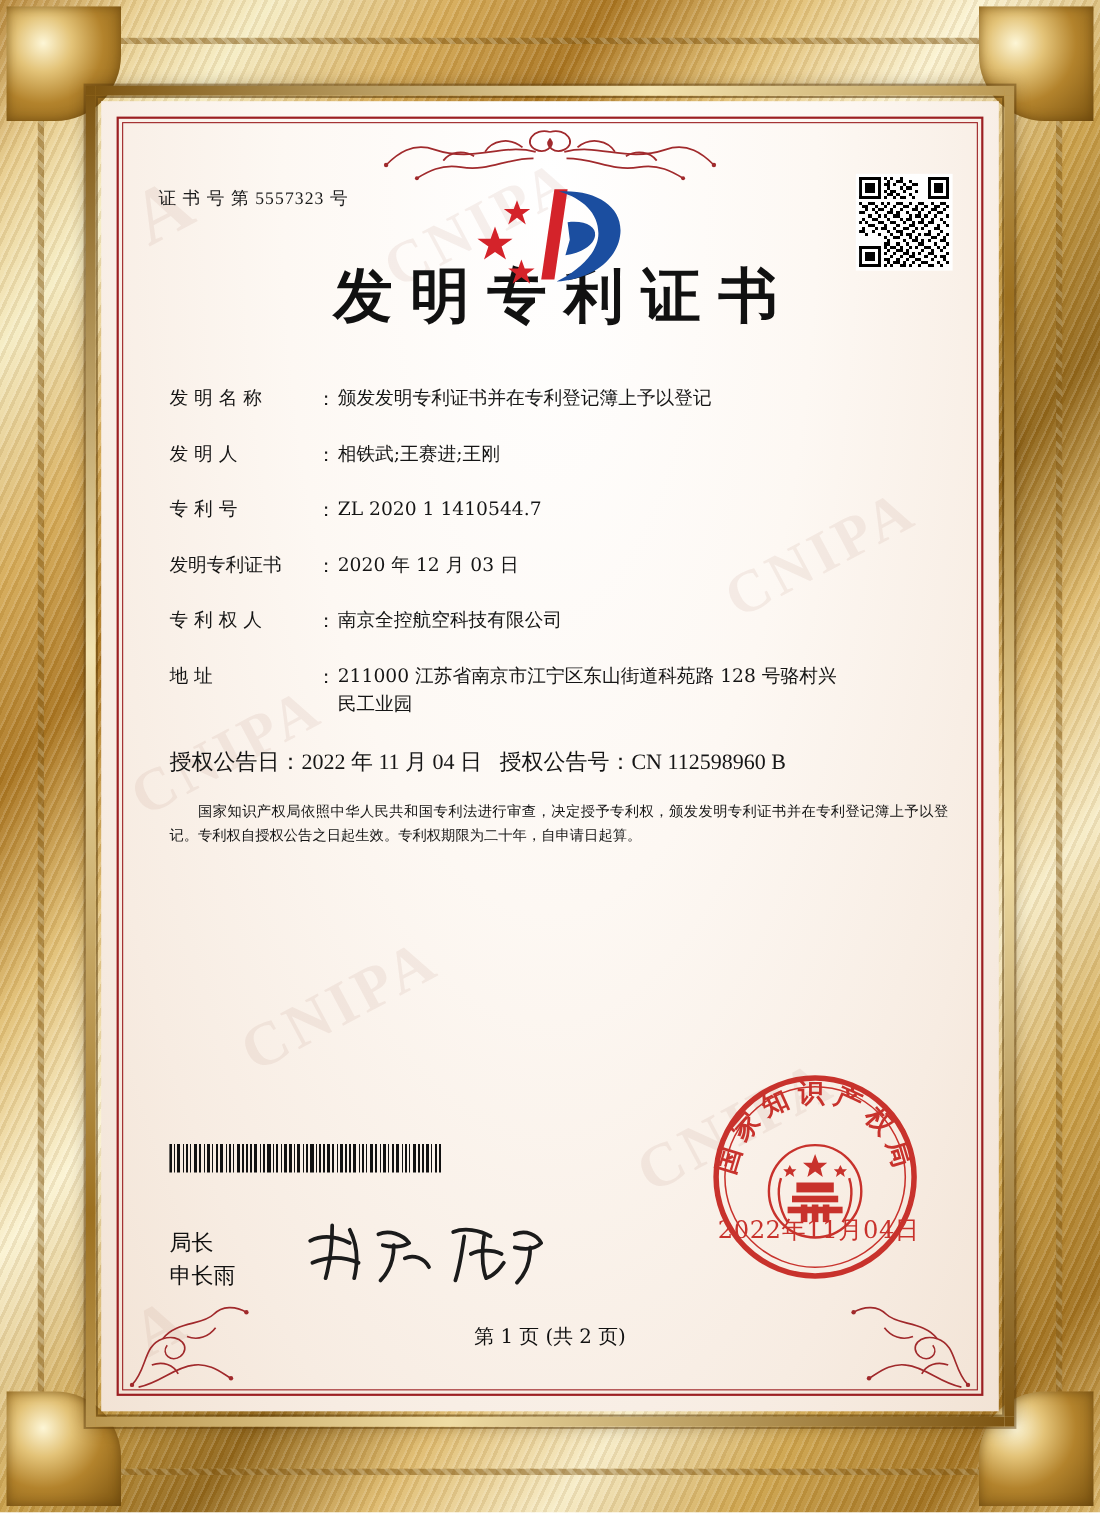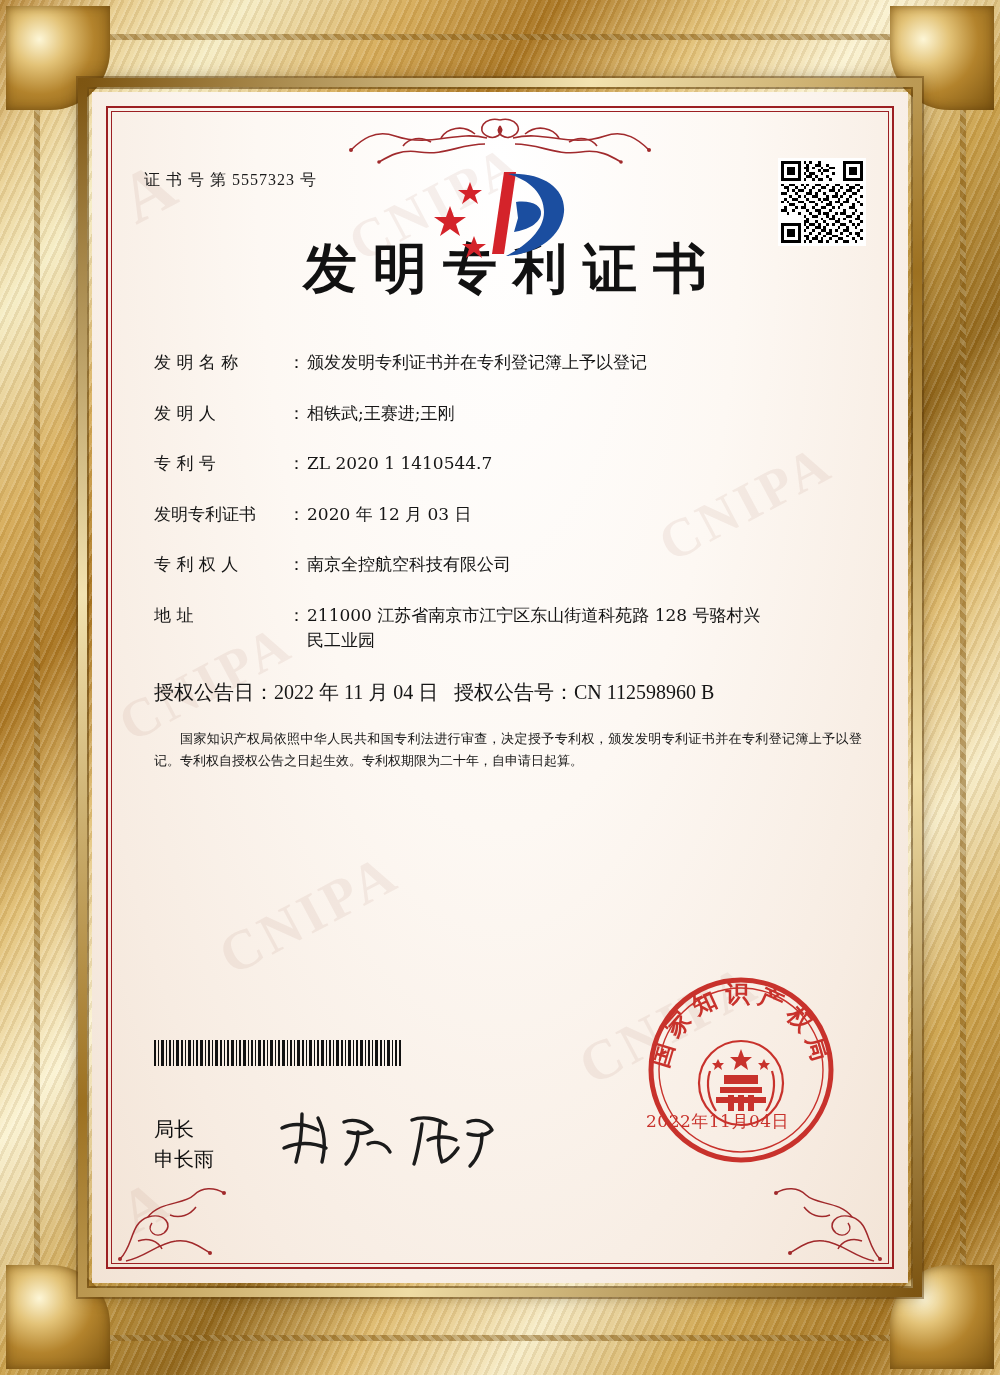--- a/index.html
+++ b/index.html
@@ -265,23 +265,23 @@
     right: 72px;
     bottom: 118px;
     width: 190px;
     height: 190px;
   }
   .seal-date {
     position: absolute;
     right: 72px;
     bottom: 150px;
     width: 190px;
-    text-align: left;
+    text-align: right;
     color: #c8322c;
-    font-size: 17px;
+    font-size: 22px;
     letter-spacing: 0.5px;
     font-family: "DejaVu Serif", "Liberation Serif", serif;
   }
 
   .page-no {
     position: absolute;
     left: 0; right: 0;
     bottom: 56px;
     text-align: center;
     font-size: 18px;
@@ -756,15 +756,16 @@
         <rect x="78" y="100" width="34" height="9" fill="#c8322c" stroke="none"></rect>
         <rect x="82" y="120" width="6" height="16" fill="#c8322c" stroke="none"></rect>
         <rect x="92" y="120" width="6" height="16" fill="#c8322c" stroke="none"></rect>
         <rect x="102" y="120" width="6" height="16" fill="#c8322c" stroke="none"></rect>
         <path d="M64 96 C60 108 62 124 70 136"></path>
         <path d="M126 96 C130 108 128 124 120 136"></path>
       </g>
     </svg>
     <div class="seal-date">2022年11月04日</div>
 
+    <div class="page-no">第 1 页 (共 2 页)</div>
 
   </div>
 </div>
 
 </body></html>

